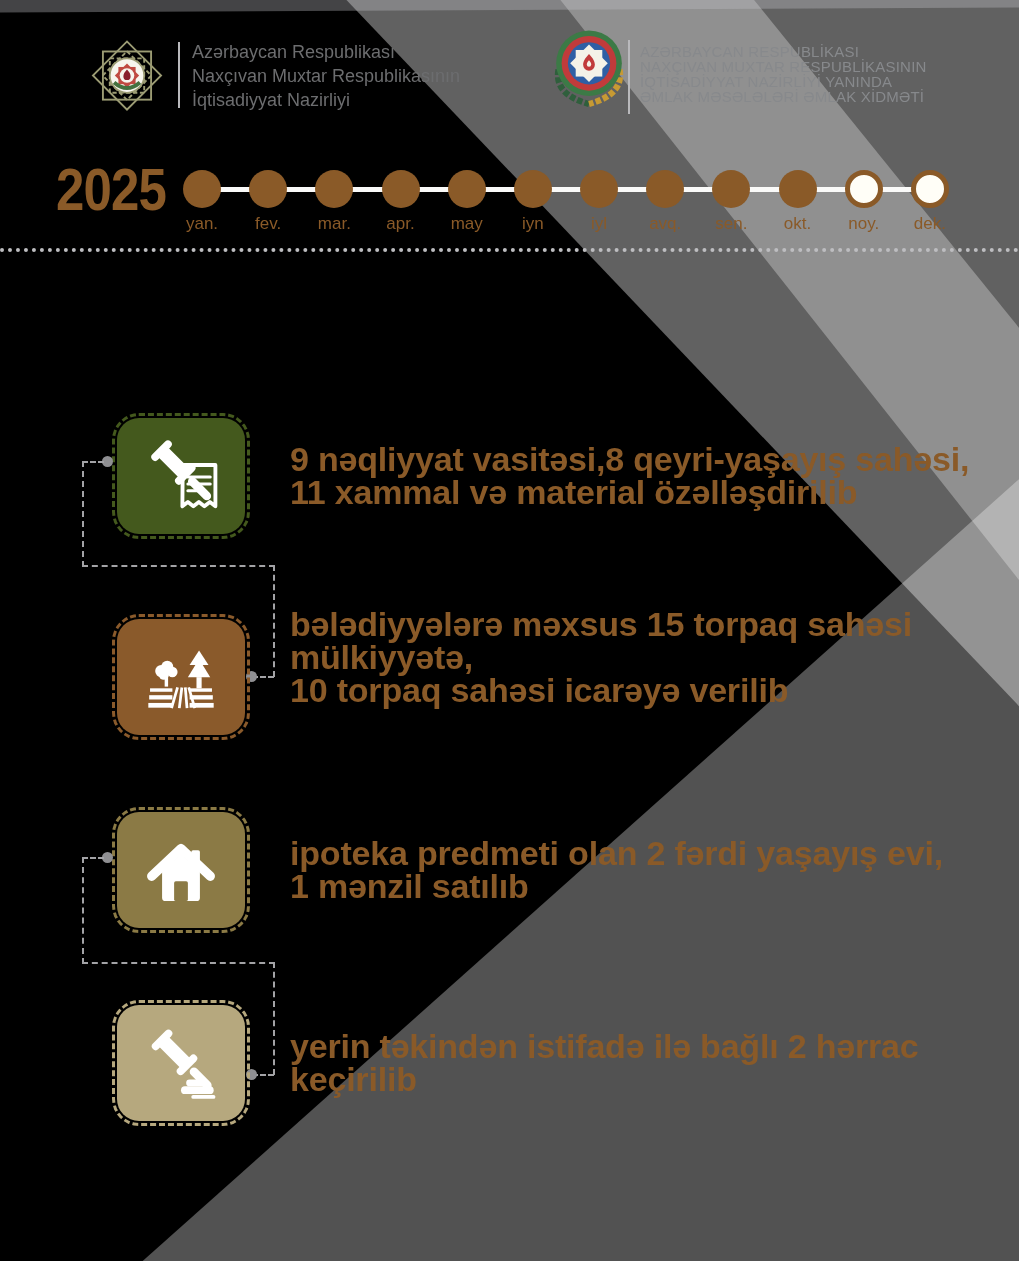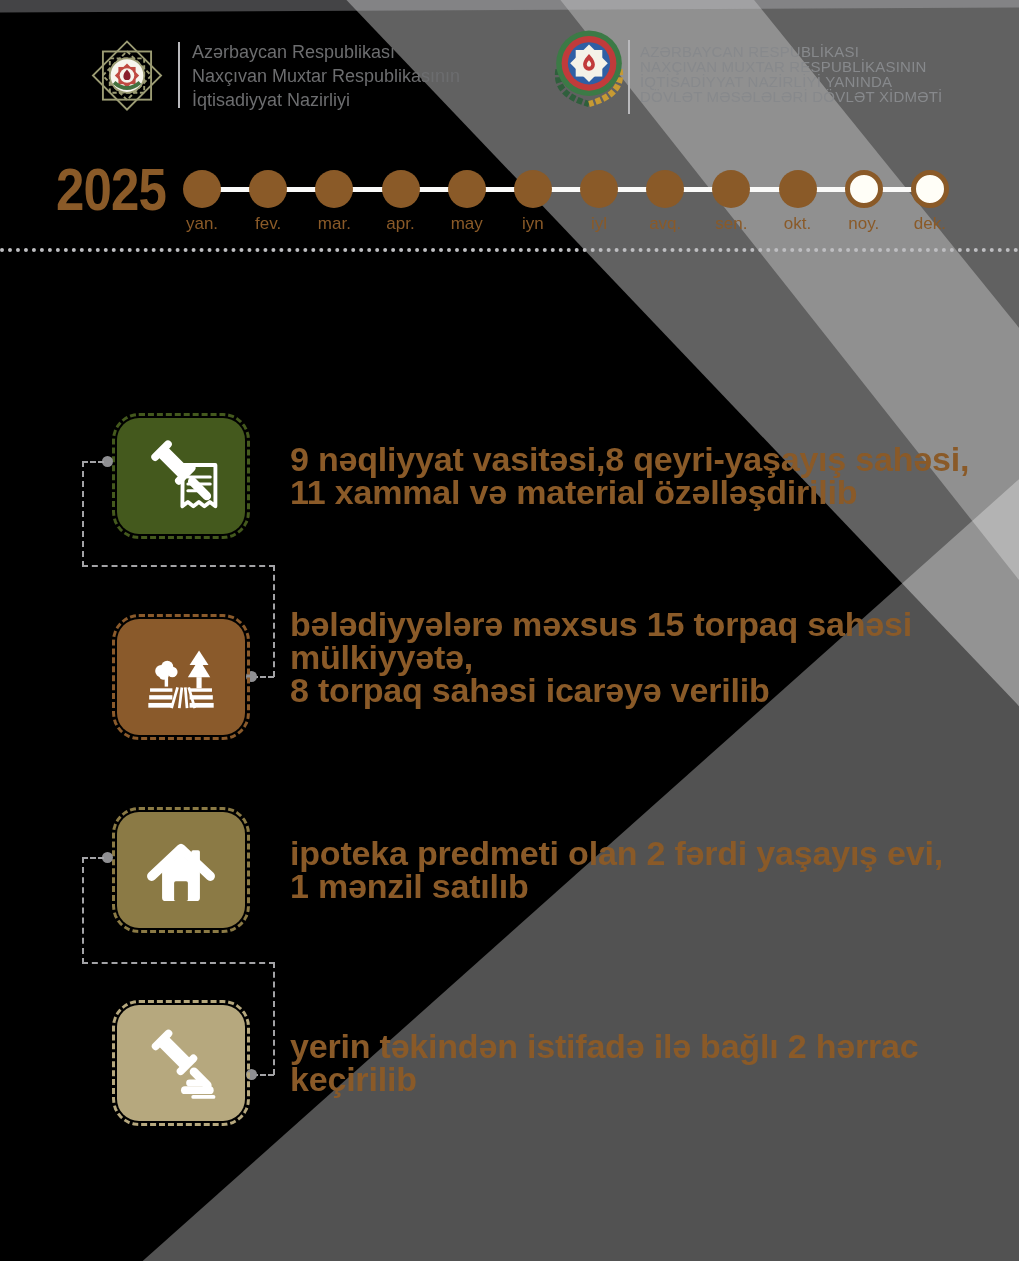--- a/index.html
+++ b/index.html
@@ -102,21 +102,21 @@
       <circle cx="55" cy="48" r="13" fill="#f4f2e8"></circle>
       <path d="M55 36 c5.5 6 7.5 9.5 7.5 14 a7.5 7.5 0 0 1 -15 0 c0 -4.5 2 -8 7.5 -14 z" fill="#c13b3b"></path>
       <path d="M55 44 c2 2.3 2.8 3.8 2.8 5.6 a2.8 2.8 0 0 1 -5.6 0 c0 -1.8 .8 -3.3 2.8 -5.6 z" fill="#f4f2e8"></path>
     </svg>
   </div>
   <div class="org-divider" style="left:628px; top:40px; height:74px;"></div>
   <div class="org-lines right-lines" style="left:640px; top:44px;">
     <div class="l">AZƏRBAYCAN RESPUBLİKASI</div>
     <div class="l">NAXÇIVAN MUXTAR RESPUBLİKASININ</div>
     <div class="l">İQTİSADİYYAT NAZİRLİYİ YANINDA</div>
-    <div class="l">DÖVLƏT MƏSƏLƏLƏRİ DÖVLƏT XİDMƏTİ</div>
+    <div class="l">ƏMLAK MƏSƏLƏLƏRİ ƏMLAK XİDMƏTİ</div>
   </div>
 
   <div class="year">
     <span class="year-inner">2025</span>
   </div>
   <div class="track"></div>
   <div class="months-row">
     <div class="month">
       <div class="mdot"></div>
       <div class="mlabel">yan.</div>
@@ -220,21 +220,21 @@
       <g stroke="#fff" stroke-width="3.2">
         <line x1="46" y1="61" x2="39" y2="85"></line>
         <line x1="51" y1="61" x2="48" y2="85"></line>
         <line x1="55" y1="61" x2="57" y2="85"></line>
         <line x1="59" y1="61" x2="66" y2="85"></line>
       </g>
     </svg>
   </div>
   <div class="itext" style="top:657px;">
     <div>bələdiyyələrə məxsus 15 torpaq sahəsi mülkiyyətə,</div>
-    <div>8 torpaq sahəsi icarəyə verilib</div>
+    <div>10 torpaq sahəsi icarəyə verilib</div>
   </div>
 
   <div class="tile" style="top: 812px; --tile: #8b7a45;">
     <svg width="86" height="86" viewBox="0 0 100 100">
       <rect x="62" y="26" width="10" height="18" rx="2" fill="#fff"></rect>
       <path d="M28 50 L50 30 L72 50 V81 a4 4 0 0 1 -4 4 H32 a4 4 0 0 1 -4 -4 z" fill="#fff"></path>
       <path d="M16 56 L50 24 L84 56" stroke="#fff" stroke-width="11" fill="none" stroke-linecap="round" stroke-linejoin="round"></path>
       <rect x="42" y="62" width="16" height="23" rx="2" fill="var(--tile)"></rect>
     </svg>
   </div>

